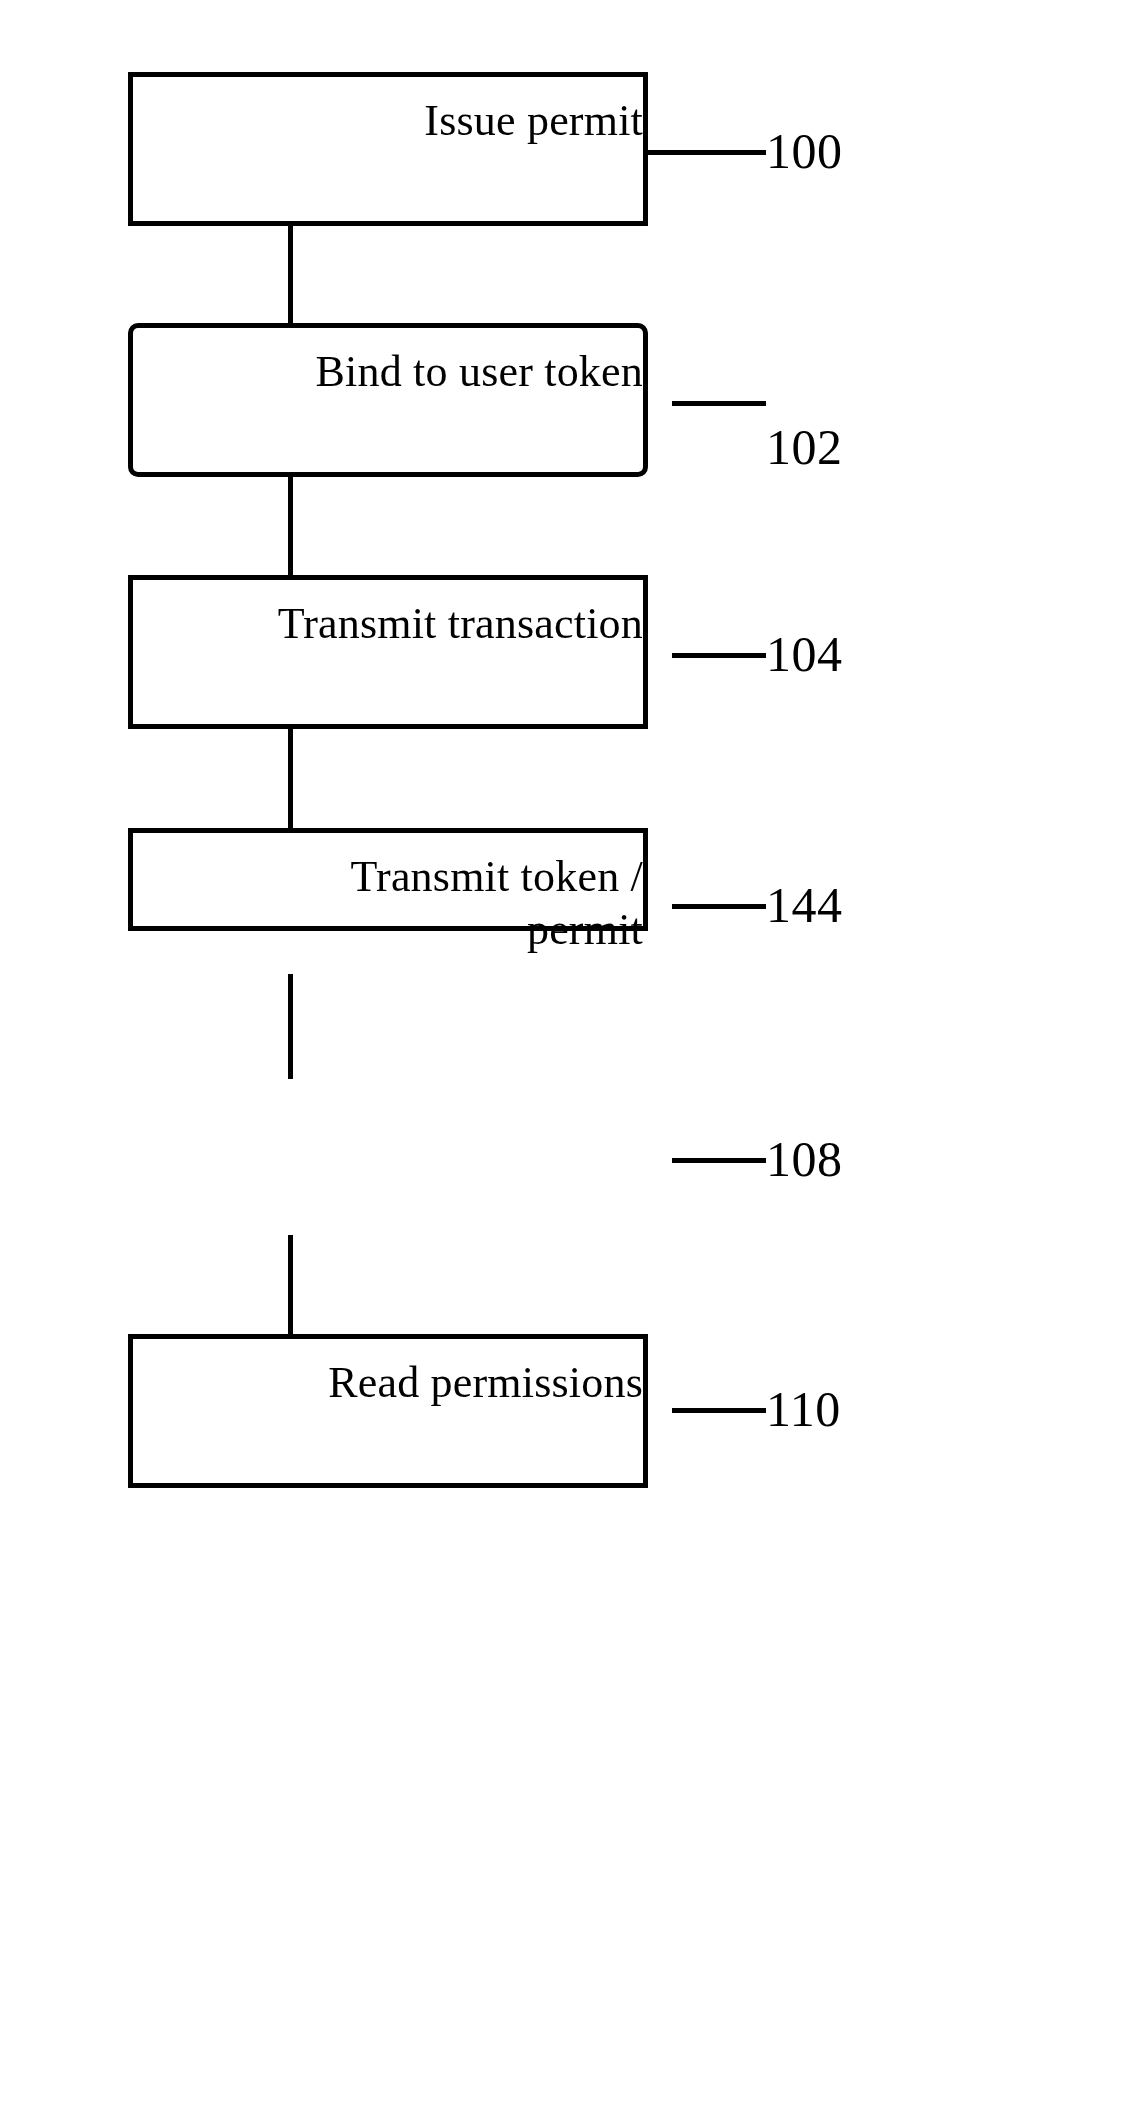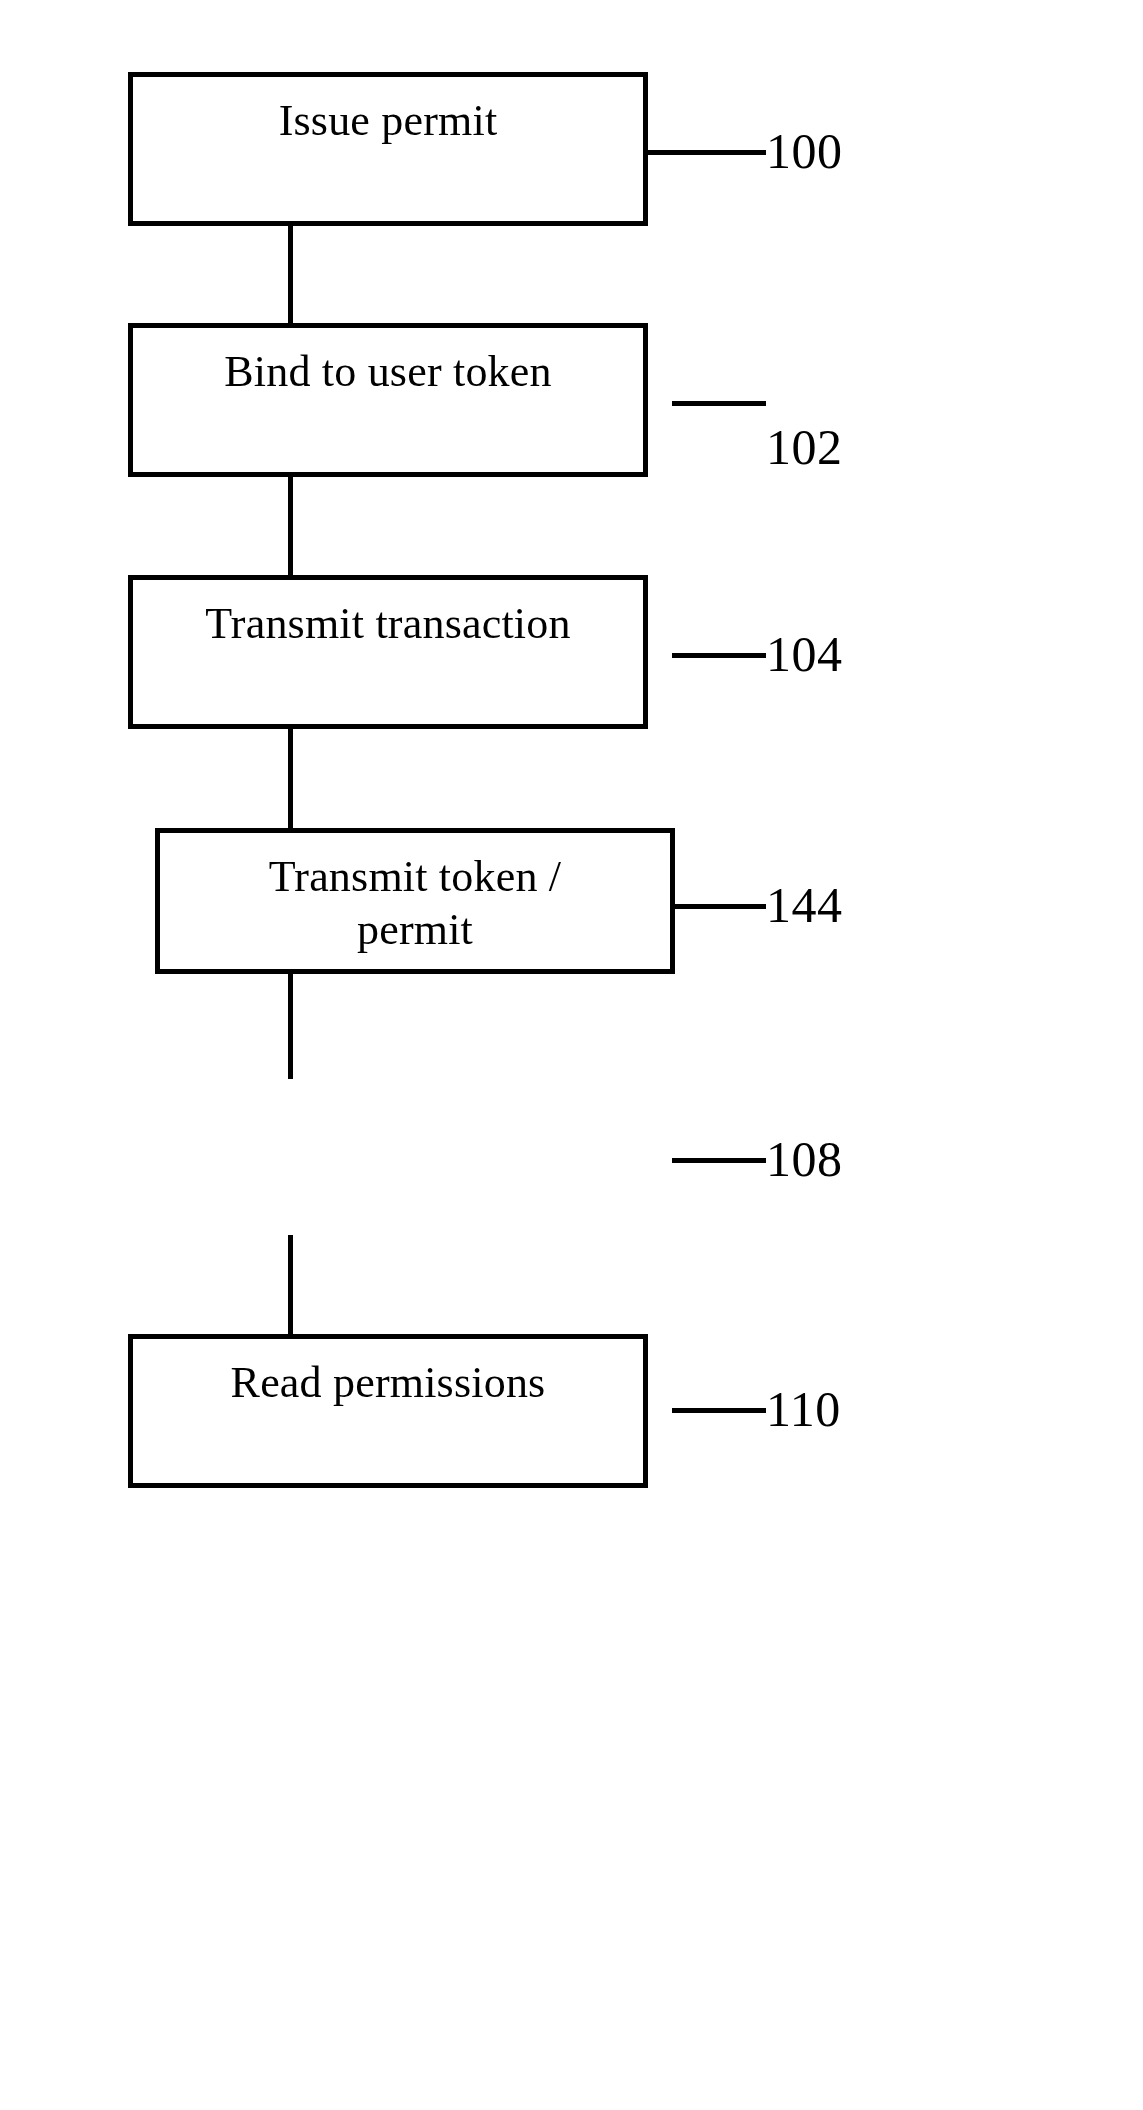--- a/index.html
+++ b/index.html
@@ -30,33 +30,33 @@
     box-sizing: border-box;
     border: 5px solid #000000;
     background: #ffffff;
     display: flex;
     align-items: flex-start;
     justify-content: center;
   }
   .step-label {
     display: block;
     width: 100%;
-    text-align: center;
+    text-align: right;
     font-size: 44px;
     line-height: 1.20;
     letter-spacing: 0.2px;
     padding-top: 18px;
     white-space: pre-line;
   }
 
   
   #step-0 { top: 72px;   height: 154px; }
-  #step-1 { top: 323px;  height: 154px; }
+  #step-1 { top: 323px;  height: 154px; border-radius: 10px; }
   #step-2 { top: 575px;  height: 154px; }
-  #step-3 { top: 828px;  height: 146px; margin-left: 27px; }
+  #step-3 { top: 828px;  height: 103px; }
   #step-4 { top: 1079px; height: 156px; }
   #step-5 { top: 1334px; height: 154px; }
 
   
   .connector {
     position: absolute;
     left: 288px;
     width: 5px;
     background: #000000;
   }

